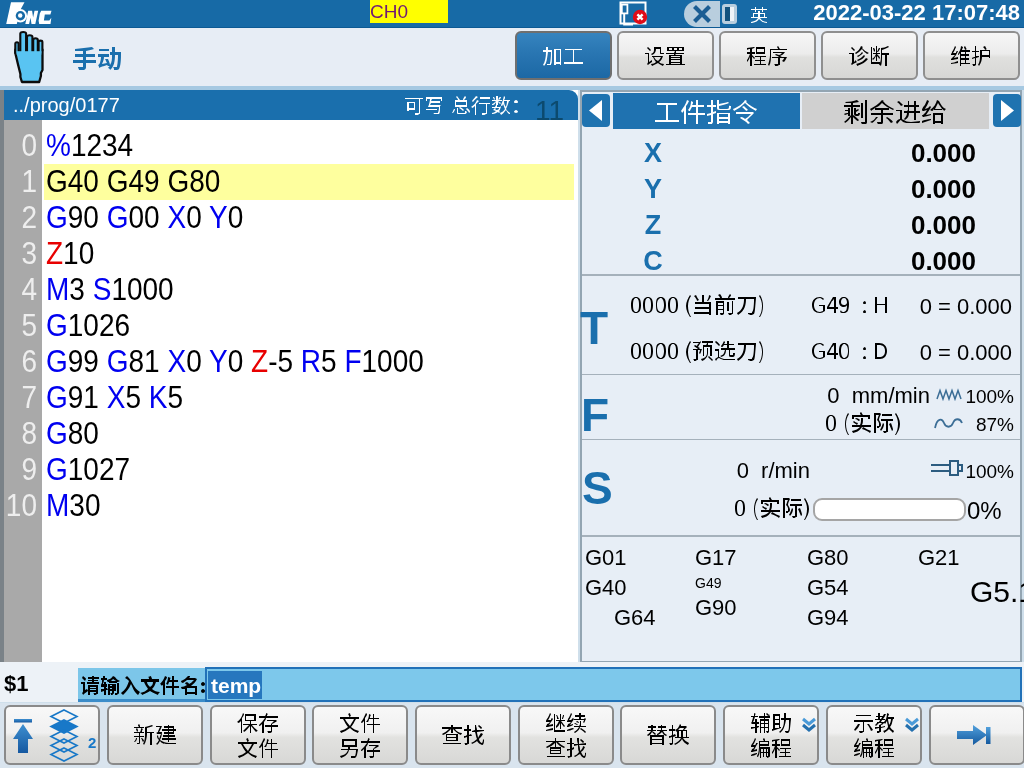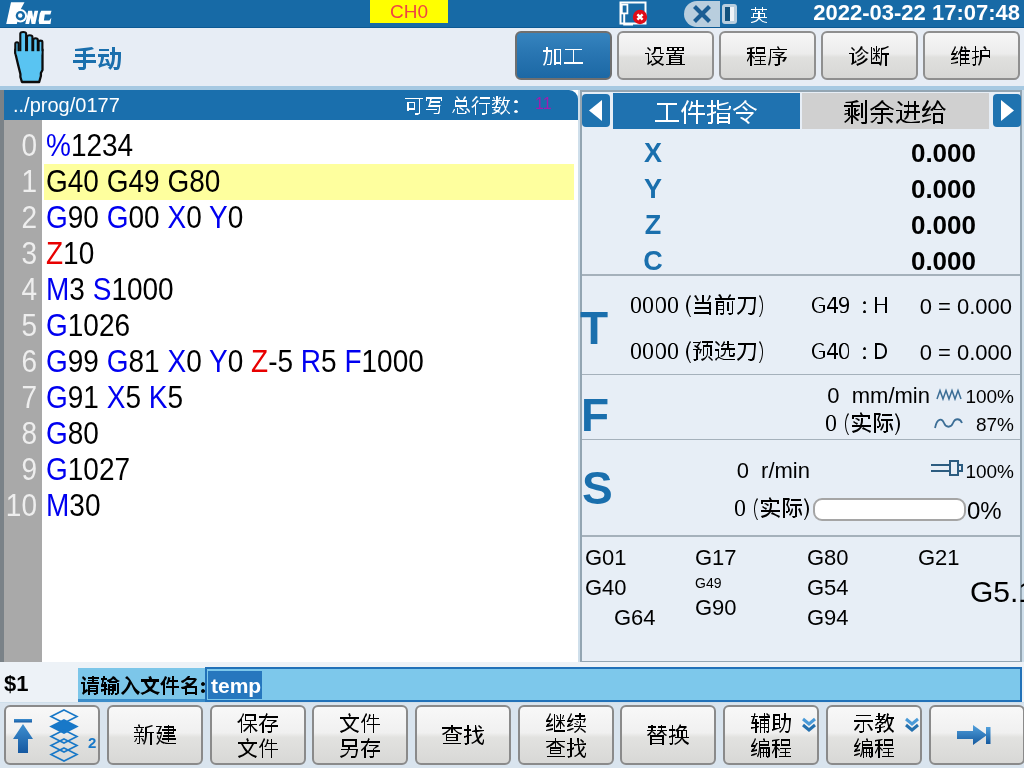--- a/index.html
+++ b/index.html
@@ -8,21 +8,21 @@
 
 <div class="abs" style="left:0;top:0;width:1024px;height:28px;background:#176aa6;border-bottom:1px solid #0d5a94"></div>
 <svg class="abs" style="left:3px;top:1px" width="52" height="24" viewBox="0 0 52 24">
 <path fill="#fff" d="M8,1.2 L21.5,1.2 L17.2,9.2 L13.8,23 L3.2,23 Z"></path>
 <circle cx="17.4" cy="14.7" r="6.7" fill="#fff"></circle>
 <circle cx="17.4" cy="14.7" r="4.7" fill="#176aa6"></circle>
 <circle cx="17.2" cy="14.5" r="2.2" fill="#fff"></circle>
 <path fill="#fff" d="M22.3,23 L25.2,9.8 L29.1,9.8 L30.1,16.4 L31.5,9.8 L35.2,9.8 L32.3,23 L28.5,23 L27.5,16.8 L26.1,23 Z"></path>
 <path fill="#fff" d="M38.2,9.8 L48.5,9.8 L47.4,13.4 L41.8,13.4 L40.9,19.4 L46.3,19.4 L48.3,16.7 L47.5,23 L36.2,23 L35.6,19.8 L36.8,12.6 Z"></path>
 </svg>
-<div class="abs" style="left:370px;top:0;width:78px;height:23px;background:#ffff00;color:#ef4444;font-size:19px;text-align:center;line-height:23px">CH0</div>
+<div class="abs" style="left:370px;top:0;width:78px;height:23px;background:#ffff00;color:#701a75;font-size:19px;line-height:23px">CH0</div>
 <svg class="abs" style="left:617px;top:1px" width="34" height="27" viewBox="0 0 34 27">
 <rect x="3.5" y="1.5" width="25" height="21" fill="none" stroke="#fff" stroke-width="2"></rect>
 <rect x="4.8" y="3.6" width="5.6" height="8.8" fill="#176aa6" stroke="#fff" stroke-width="1.8"></rect>
 <path d="M7.2 12.4 L7.2 24.5 M6.2 23.6 L16 23.6" fill="none" stroke="#fff" stroke-width="2"></path>
 <circle cx="23" cy="16" r="7.2" fill="#e00b18"></circle>
 <path d="M20.4 13.4 L25.6 18.6 M25.6 13.4 L20.4 18.6" stroke="#fff" stroke-width="2.4"></path>
 </svg>
 <div class="abs" style="left:684px;top:1px;width:36px;height:26px;background:#b9cede;border-radius:13px 0 0 13px"></div>
 <svg class="abs" style="left:692px;top:5px" width="20" height="18" viewBox="0 0 20 18">
 <path d="M2.5 1.5 L17.5 16.5 M17.5 1.5 L2.5 16.5" stroke="#1b5d93" stroke-width="4.2"></path>
@@ -73,21 +73,21 @@
   </svg>
 <div class="abs" style="left:0px;top:90px;width:578px;height:573px;background:#fff;border-left:4px solid #7a8288"></div>
 <div class="abs" style="left:4px;top:90px;width:574px;height:30px;background:#1a6fad;border-radius:0 9px 0 0"></div>
 <div class="abs" style="left:13px;top:94px;color:#fff;font-size:20px">../prog/0177</div>
 <svg style="position:absolute;left:404px;top:92px;overflow:visible" width="42" height="28" viewBox="0 -21 42 28">
     <path fill="#ffffff" d="M1 -15V-14H15V-1C15 -0 15 -0 14 0C14 0 12 0 11 -0C11 0 11 1 11 2C13 2 15 2 15 1C16 1 16 1 16 -1V-14H19V-15ZM5 -10H10V-5H5ZM3 -11V-2H5V-3H11V-11ZM22 -16V-12H23V-14H37V-12H38V-16ZM22 -4V-3H33V-4ZM26 -14C26 -12 25 -8 24 -6H35C35 -2 34 -1 34 -0C33 -0 33 0 33 0C32 0 31 -0 29 -0C30 0 30 1 30 1C31 1 32 1 33 1C34 1 34 1 35 1C36 -0 36 -2 36 -7C36 -7 37 -8 37 -8H26L27 -10H36V-12H27L28 -14Z"></path>
   </svg>
 <svg style="position:absolute;left:451px;top:92px;overflow:visible" width="82" height="28" viewBox="0 -21 82 28">
     <path fill="#ffffff" d="M15 -4C16 -3 18 -1 18 0L19 -1C19 -2 18 -4 16 -5ZM8 -5C10 -4 11 -3 12 -2L13 -3C12 -4 11 -5 9 -6ZM6 -5V-1C6 1 6 1 9 1C9 1 13 1 13 1C15 1 15 1 16 -1C15 -2 15 -2 14 -2C14 -0 14 0 13 0C12 0 9 0 9 0C7 0 7 -0 7 -1V-5ZM3 -4C2 -3 2 -1 1 -0L2 0C3 -1 4 -3 4 -4ZM5 -11H15V-8H5ZM4 -13V-6H16V-13H13C14 -14 15 -15 15 -16L14 -17C13 -16 12 -14 12 -13H7L9 -13C8 -14 7 -16 6 -17L5 -16C6 -15 7 -14 7 -13ZM29 -16V-14H39V-16ZM25 -17C24 -15 22 -14 21 -12C21 -12 21 -12 22 -11C23 -13 25 -14 27 -16ZM28 -10V-9H35V-0C35 -0 34 0 34 0C34 0 32 0 31 0C31 0 31 1 31 2C33 2 34 2 35 1C36 1 36 1 36 -0V-9H39V-10ZM26 -13C25 -10 23 -8 20 -6C21 -6 21 -5 22 -5C22 -6 23 -6 24 -7V2H25V-9C26 -10 27 -11 28 -12ZM49 -16C48 -16 48 -14 47 -14L48 -13C49 -14 50 -15 50 -16ZM42 -16C42 -15 43 -14 43 -13L44 -14C44 -14 43 -16 43 -16ZM48 -5C48 -4 47 -3 46 -3C46 -3 45 -3 44 -4C44 -4 45 -5 45 -5ZM42 -3C43 -3 44 -2 45 -2C44 -1 42 -0 41 0C41 1 41 1 42 1C43 1 45 0 47 -1C47 -1 48 -0 48 0L49 -1C49 -1 48 -2 48 -2C49 -3 49 -4 50 -6L49 -7L49 -6H46L46 -8L45 -8C45 -7 44 -7 44 -6H41V-5H44C43 -4 43 -4 42 -3ZM45 -17V-13H41V-12H45C44 -11 42 -9 41 -9C41 -8 41 -8 42 -8C43 -8 44 -9 45 -11V-8H47V-11C48 -10 49 -9 49 -9L50 -10C50 -10 48 -11 47 -12H51V-13H47V-17ZM53 -17C52 -13 51 -10 50 -8C50 -7 51 -7 51 -7C51 -7 52 -8 52 -9C53 -7 53 -6 54 -4C53 -2 51 -1 49 0C49 1 50 1 50 2C52 1 53 -1 55 -3C56 -1 57 0 58 1C59 1 59 1 59 0C58 -1 56 -2 55 -4C56 -6 57 -9 58 -12H59V-13H53C54 -14 54 -15 54 -16ZM56 -12C56 -9 55 -7 55 -6C54 -7 53 -9 53 -12ZM65 -10C66 -10 67 -10 67 -11C67 -12 66 -13 65 -13C64 -13 63 -12 63 -11C63 -10 64 -10 65 -10ZM65 0C66 0 67 -1 67 -1C67 -2 66 -3 65 -3C64 -3 63 -2 63 -1C63 -1 64 0 65 0Z"></path>
   </svg>
-<div class="abs" style="left:535px;top:95px;color:#a21caf;font-size:16px">11</div>
+<div class="abs" style="left:535px;top:95px;color:#0c4a6e;font-size:28px">11</div>
 <div class="abs" style="left:4px;top:120px;width:38px;height:543px;background:#a9a9a9"></div>
 <div class="abs" style="left:44px;top:164px;width:530px;height:36px;background:#feff9e"></div>
 <div class="abs" style="left:4px;top:128px;width:36px;height:36px;color:#eeeeee;font-size:28px;line-height:36px;text-align:right;padding-right:3px;transform:scaleY(1.12);transform-origin:50% 17px">0</div>
 <div class="abs" style="left:46px;top:128px;height:36px;font-size:28px;line-height:36px;white-space:pre;transform:scaleY(1.12);transform-origin:0 17px"><span style="color:#0000f0">%</span><span style="color:#000">1234</span></div>
 <div class="abs" style="left:4px;top:164px;width:36px;height:36px;color:#eeeeee;font-size:28px;line-height:36px;text-align:right;padding-right:3px;transform:scaleY(1.12);transform-origin:50% 17px">1</div>
 <div class="abs" style="left:46px;top:164px;height:36px;font-size:28px;line-height:36px;white-space:pre;transform:scaleY(1.12);transform-origin:0 17px"><span style="color:#000">G40 G49 G80</span></div>
 <div class="abs" style="left:4px;top:200px;width:36px;height:36px;color:#eeeeee;font-size:28px;line-height:36px;text-align:right;padding-right:3px;transform:scaleY(1.12);transform-origin:50% 17px">2</div>
 <div class="abs" style="left:46px;top:200px;height:36px;font-size:28px;line-height:36px;white-space:pre;transform:scaleY(1.12);transform-origin:0 17px"><span style="color:#0000f0">G</span><span style="color:#000">90 </span><span style="color:#0000f0">G</span><span style="color:#000">00 </span><span style="color:#0000f0">X</span><span style="color:#000">0 </span><span style="color:#0000f0">Y</span><span style="color:#000">0</span></div>
 <div class="abs" style="left:4px;top:236px;width:36px;height:36px;color:#eeeeee;font-size:28px;line-height:36px;text-align:right;padding-right:3px;transform:scaleY(1.12);transform-origin:50% 17px">3</div>
 <div class="abs" style="left:46px;top:236px;height:36px;font-size:28px;line-height:36px;white-space:pre;transform:scaleY(1.12);transform-origin:0 17px"><span style="color:#e80000">Z</span><span style="color:#000">10</span></div>

